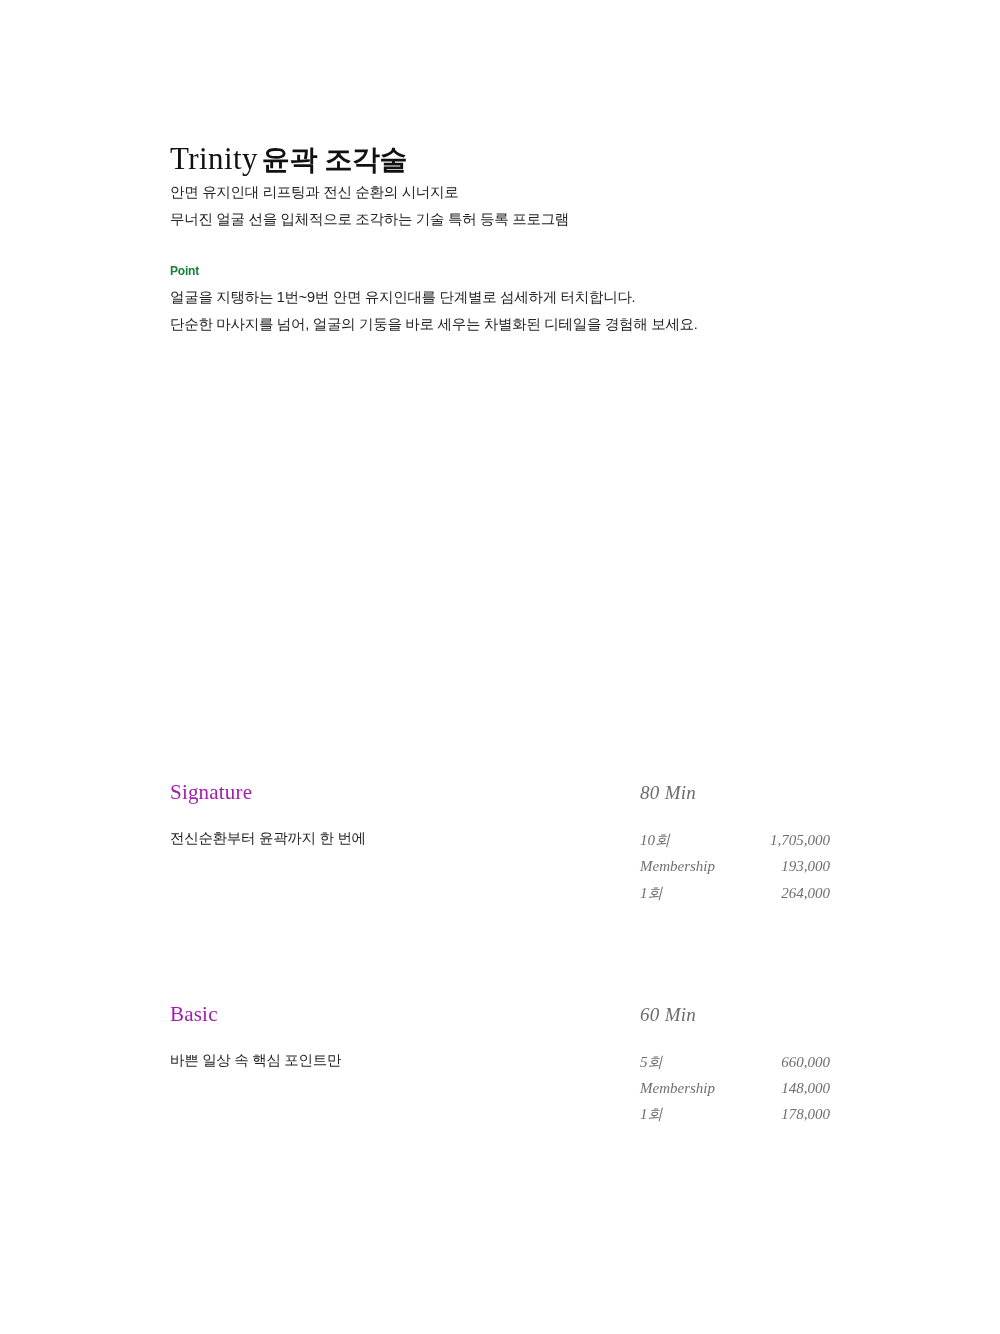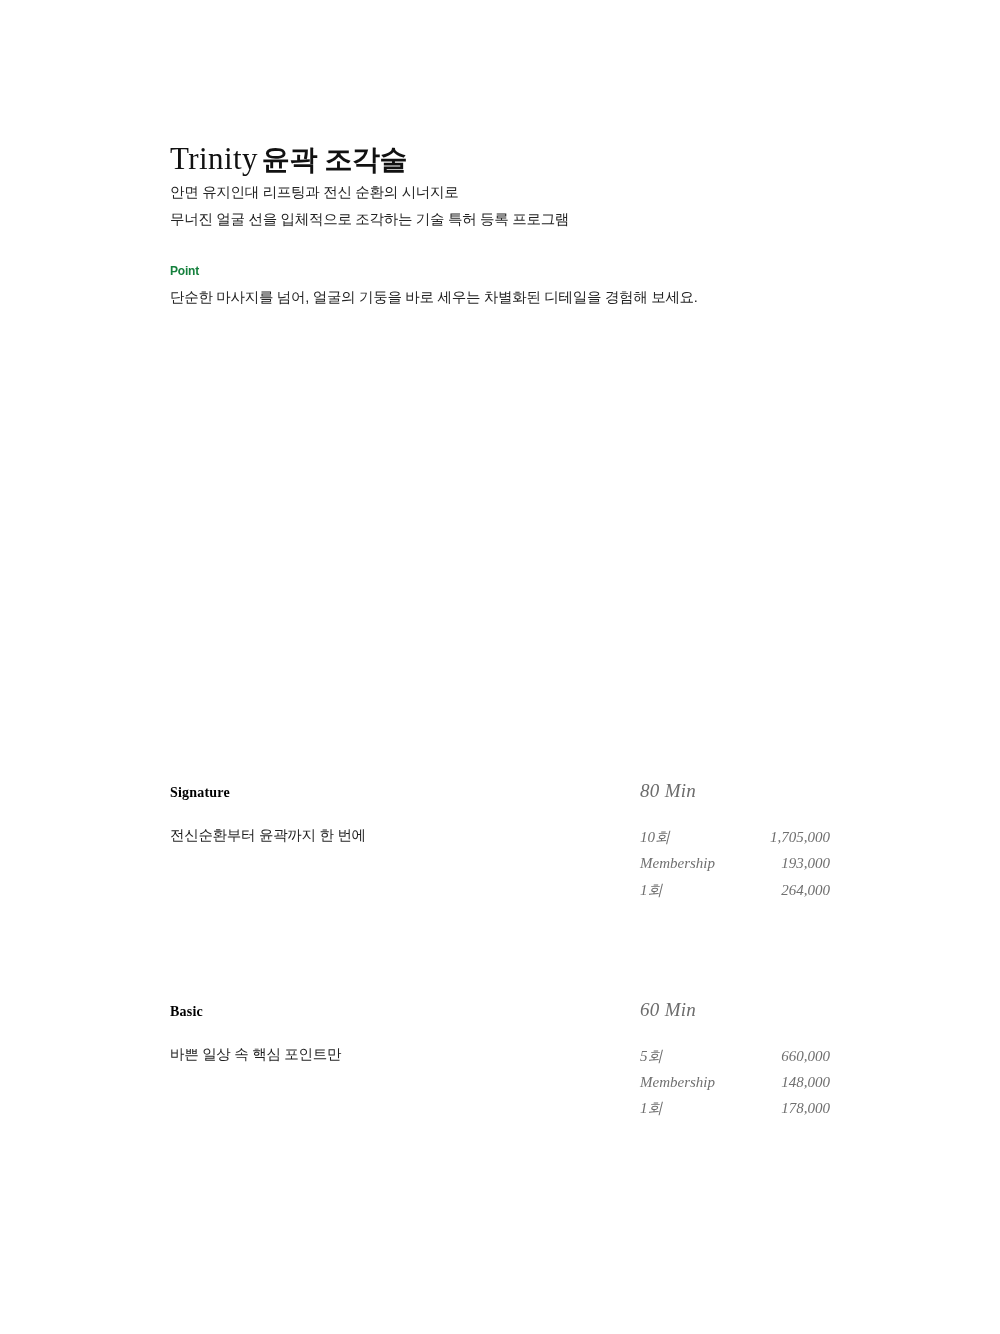--- a/index.html
+++ b/index.html
@@ -87,23 +87,23 @@
   }
   .menu-section:last-child {
     margin-bottom: 0;
   }
   .section-head {
     display: flex;
     align-items: baseline;
   }
   .section-name {
     font-family: "Liberation Serif", serif;
-    font-size: 14px;
-    font-weight: 700;
-    color: #000000;
+    font-size: 21px;
+    font-weight: 400;
+    color: #a21caf;
     width: 470px;
     letter-spacing: 0.2px;
   }
   .section-duration {
     font-family: "Liberation Serif", serif;
     font-style: italic;
     font-size: 19px;
     color: #6c6c6c;
     letter-spacing: 0.3px;
   }
@@ -150,20 +150,21 @@
       <span class="title-en">Trinity</span><span class="title-ko">윤곽 조각술</span>
     </h1>
 
     <div class="lead">
       <div>안면 유지인대 리프팅과 전신 순환의 시너지로</div>
       <div>무너진 얼굴 선을 입체적으로 조각하는 기술 특허 등록 프로그램</div>
     </div>
 
     <div class="point-block">
       <div class="point-label">Point</div>
+      <div class="point-line">얼굴을 지탱하는 1번~9번 안면 유지인대를 단계별로 섬세하게 터치합니다.</div>
       <div class="point-line">단순한 마사지를 넘어, 얼굴의 기둥을 바로 세우는 차별화된 디테일을 경험해 보세요.</div>
     </div>
   </div>
 
   <div class="menu">
 
     <div class="menu-section">
       <div class="section-head">
         <div class="section-name">Signature</div>
         <div class="section-duration">80 Min</div>

